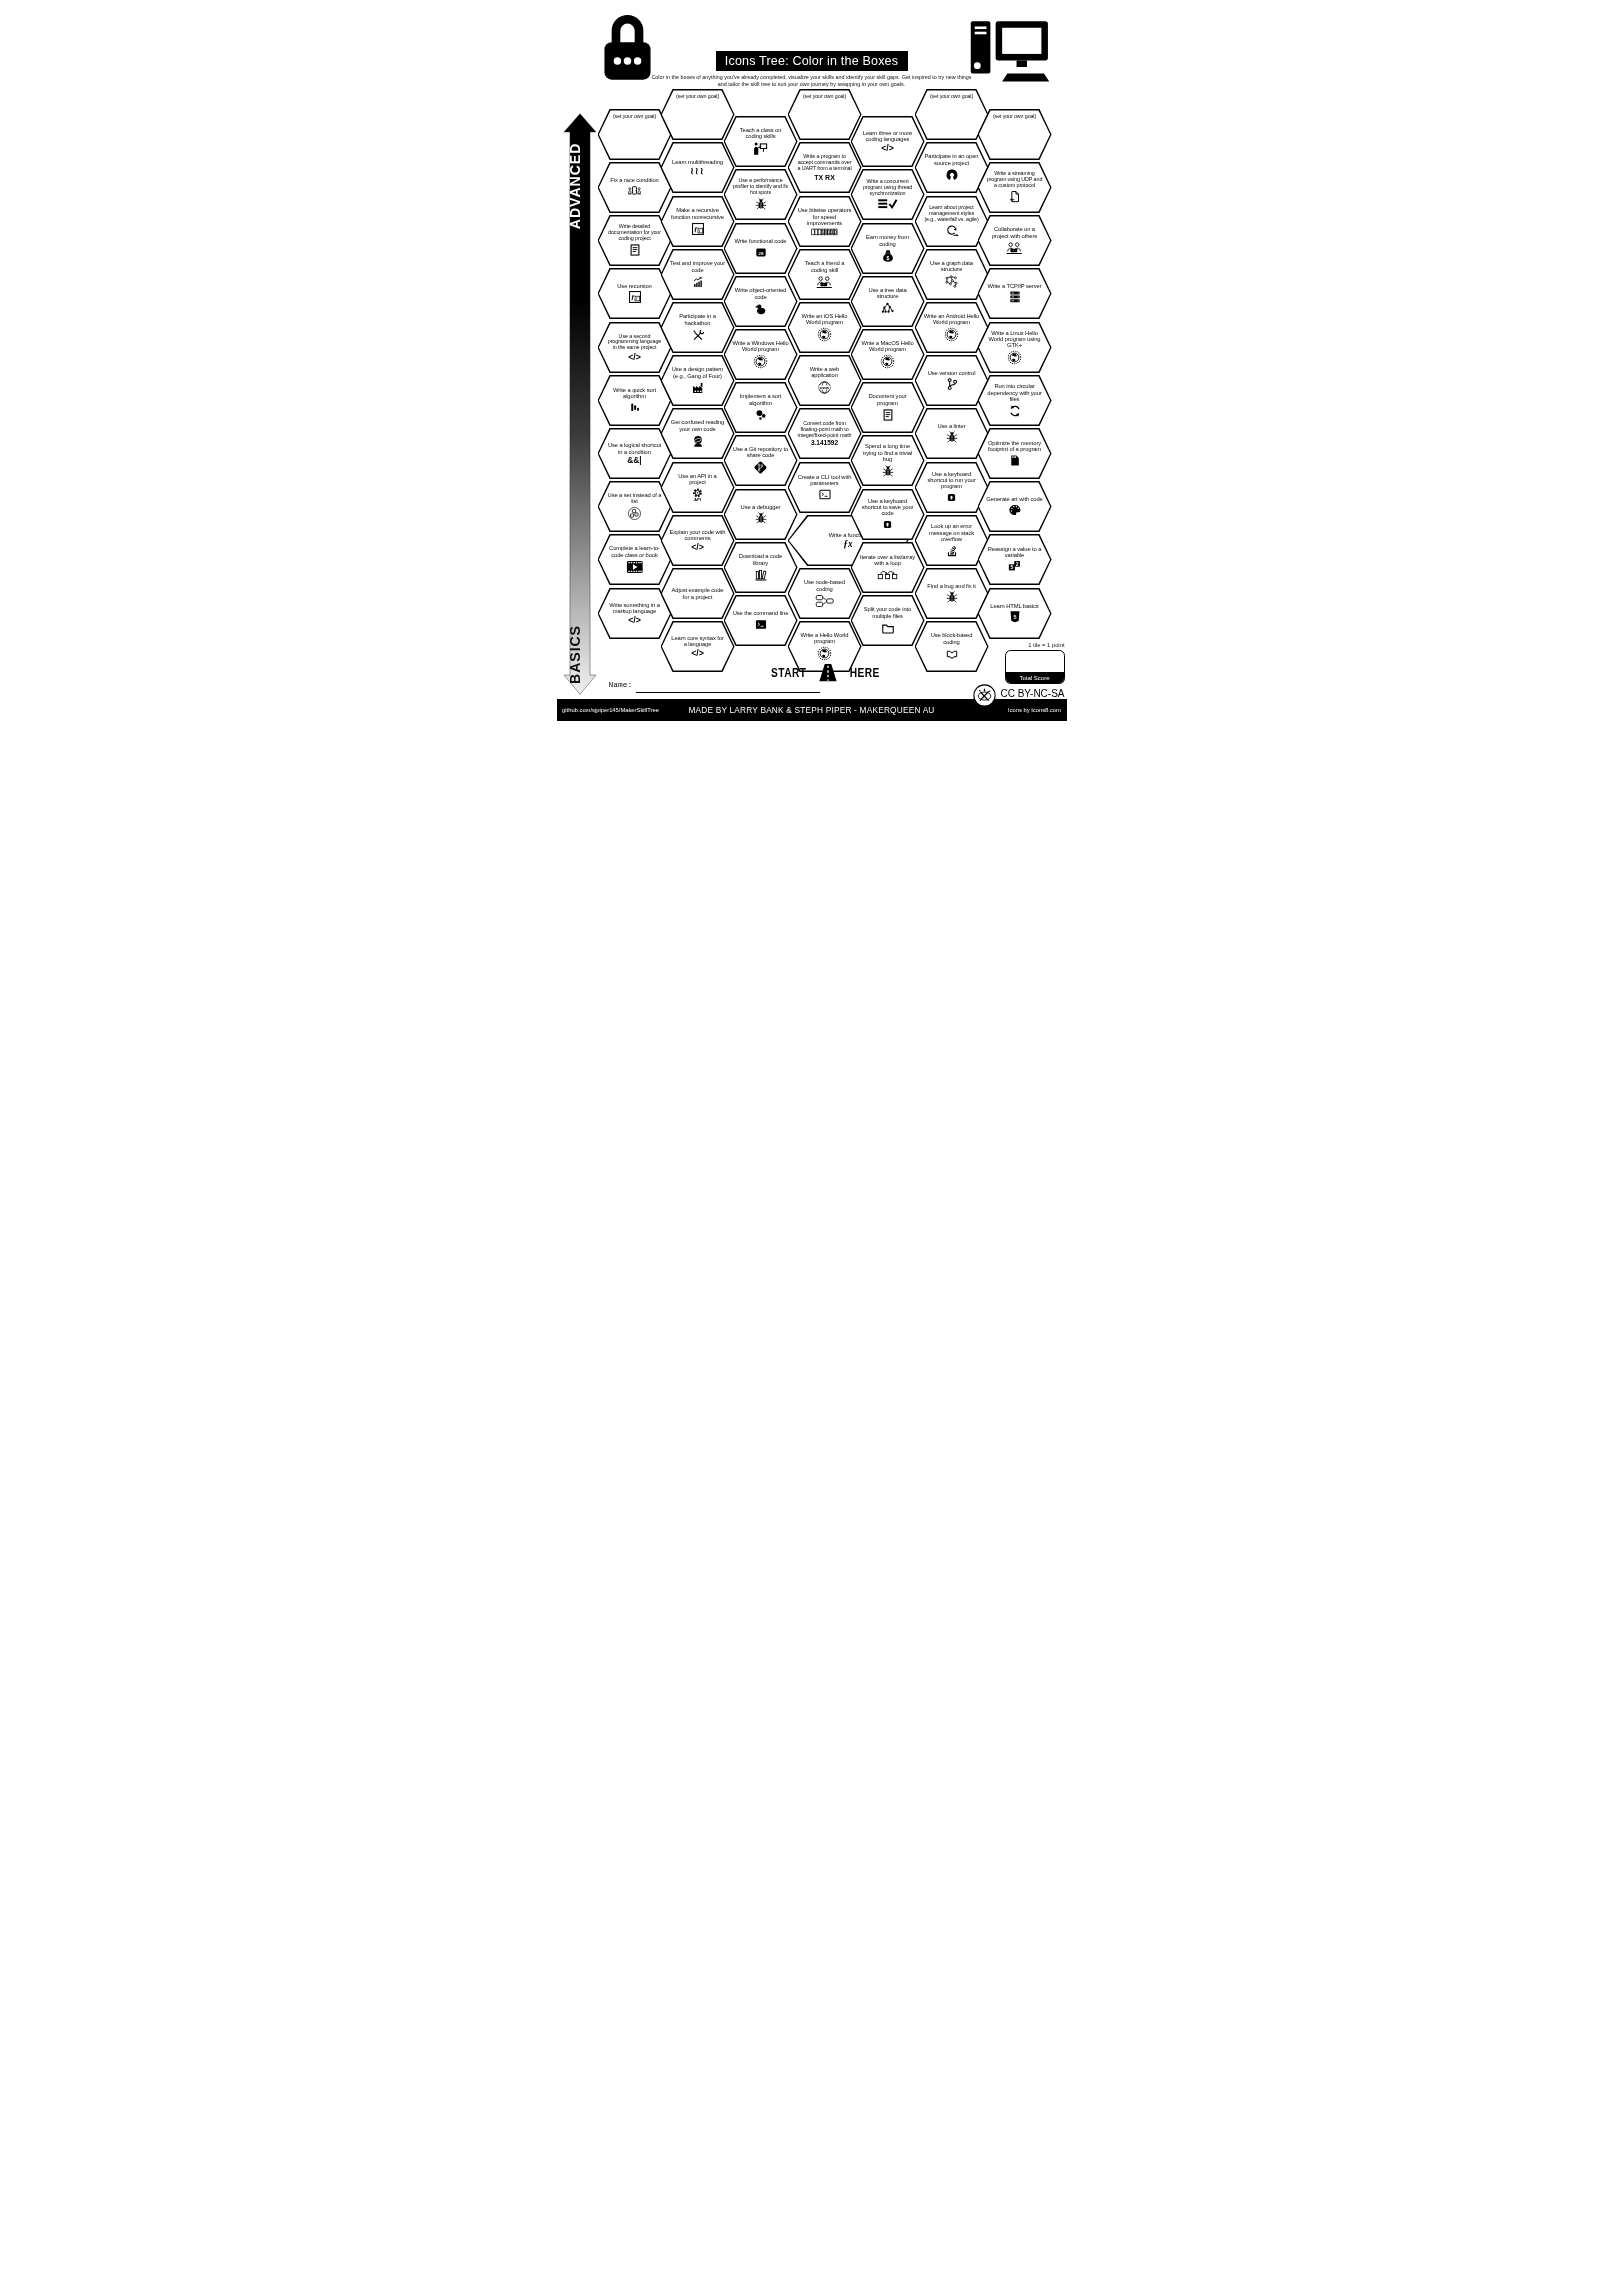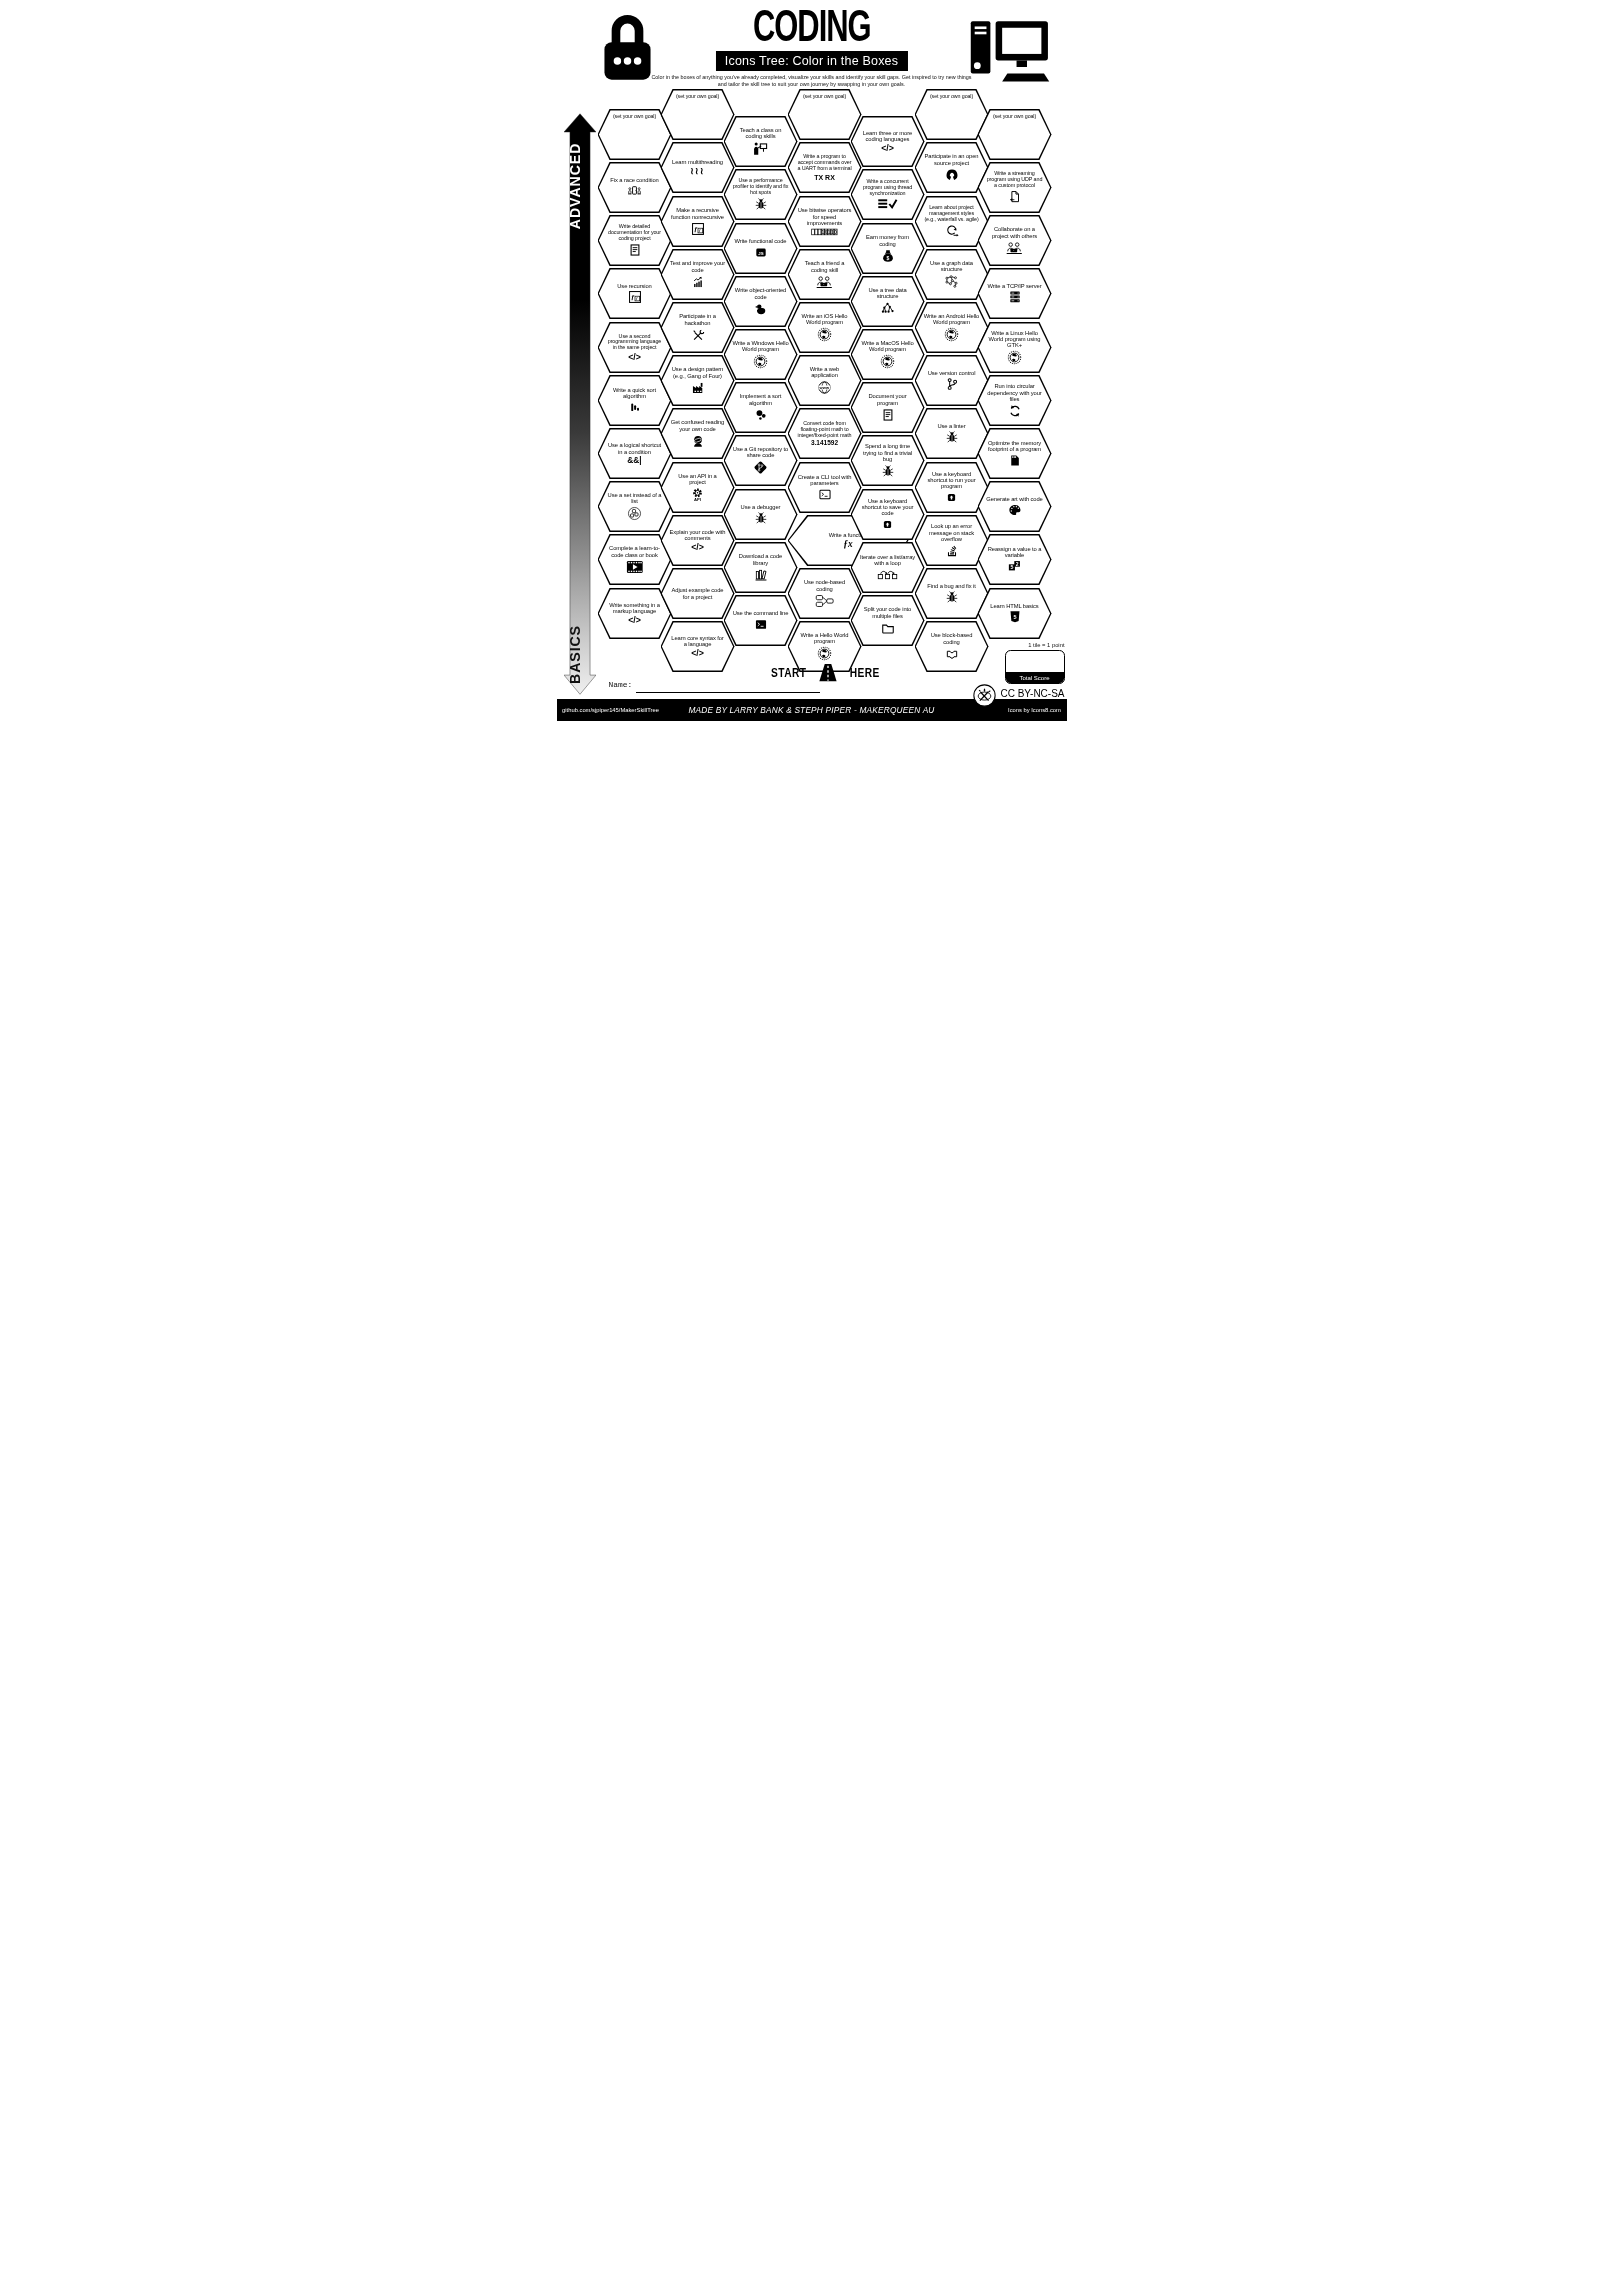--- a/index.html
+++ b/index.html
@@ -33,21 +33,21 @@
   .name-row .lbl{font-size:7.9px;color:#111;}
   .name-line{position:absolute;left:79px;top:692px;width:184px;border-top:0.7px solid #000;}
   .score-note{position:absolute;left:443px;top:642px;width:65px;text-align:right;font-size:5.8px;color:#111;}
   .score-box{position:absolute;left:448px;top:650px;width:60px;height:34px;border:1.2px solid #000;border-radius:5.6px;background:#fff;box-sizing:border-box;overflow:hidden;display:flex;flex-direction:column;}
   .score-cell{flex:1;}
   .score-band{height:10.6px;background:#000;color:#fff;font-size:6px;display:flex;align-items:center;justify-content:center;}
   .cc{position:absolute;left:442px;top:688px;width:66px;text-align:right;font-size:10px;color:#000;z-index:6;}
   .maker-logo{position:absolute;left:416px;top:684px;width:23px;height:23px;z-index:6;}
   .footer{position:absolute;left:0;top:699px;width:100%;height:22px;background:#000;color:#fff;z-index:4;}
   .footer .fl{position:absolute;left:5.6px;top:50%;transform:translateY(-50%);font-size:5.8px;}
-  .footer .fc{position:absolute;left:50%;top:50%;transform:translate(-50%,-50%);font-size:8.3px;letter-spacing:0.2px;white-space:nowrap;font-style:italic;}
+  .footer .fc{position:absolute;left:50%;top:50%;transform:translate(-50%,-50%);font-size:8.3px;letter-spacing:0.2px;white-space:nowrap;}
   .footer .fr{position:absolute;right:5.6px;top:50%;transform:translateY(-50%);font-size:5.8px;}
 </style>
 </head>
 <body>
 
 <div class="poster">
 
   <div class="hdr-icon" style="left:43px;top:12px;">
     <svg width="55" height="72" viewBox="0 0 38 50">
       <path d="M11 22V13a8 8 0 0 1 16 0v9" fill="none" stroke="#000" stroke-width="6"></path>
@@ -62,21 +62,20 @@
       <rect x="2" y="4" width="15" height="40" rx="1.5" fill="#000"></rect>
       <rect x="5" y="8" width="9" height="2" fill="#fff"></rect>
         <rect x="5" y="12" width="9" height="2" fill="#fff"></rect>
       <circle cx="7" cy="38" r="2.6" fill="#fff"></circle>
       <rect x="21" y="4" width="40" height="30" rx="2" fill="#000"></rect>
       <rect x="26" y="9" width="30" height="20" fill="#fff"></rect>
       <rect x="37" y="34" width="8" height="5" fill="#000"></rect>
       <path d="M30 44h28l4 6H26z" fill="#000"></path>
     </svg>
   </div>
-  <div class="title-wrap"><span class="title">CODING</span></div>
   <div class="subtitle-box">Icons Tree: Color in the Boxes</div>
   <div class="desc">Color in the boxes of anything you've already completed, visualize your skills and identify your skill gaps.  Get inspired to try new things and tailor the skill tree to suit your own journey by swapping in your own goals.</div>
 
   <div class="axis">
     <svg width="32" height="588" viewBox="0 0 70 1270">
       <defs>
         <linearGradient id="axg" x1="0" y1="0" x2="0" y2="1">
           <stop offset="0" stop-color="#000"></stop>
             <stop offset="0.32" stop-color="#000"></stop>
           <stop offset="0.55" stop-color="#3a3a3a"></stop>

